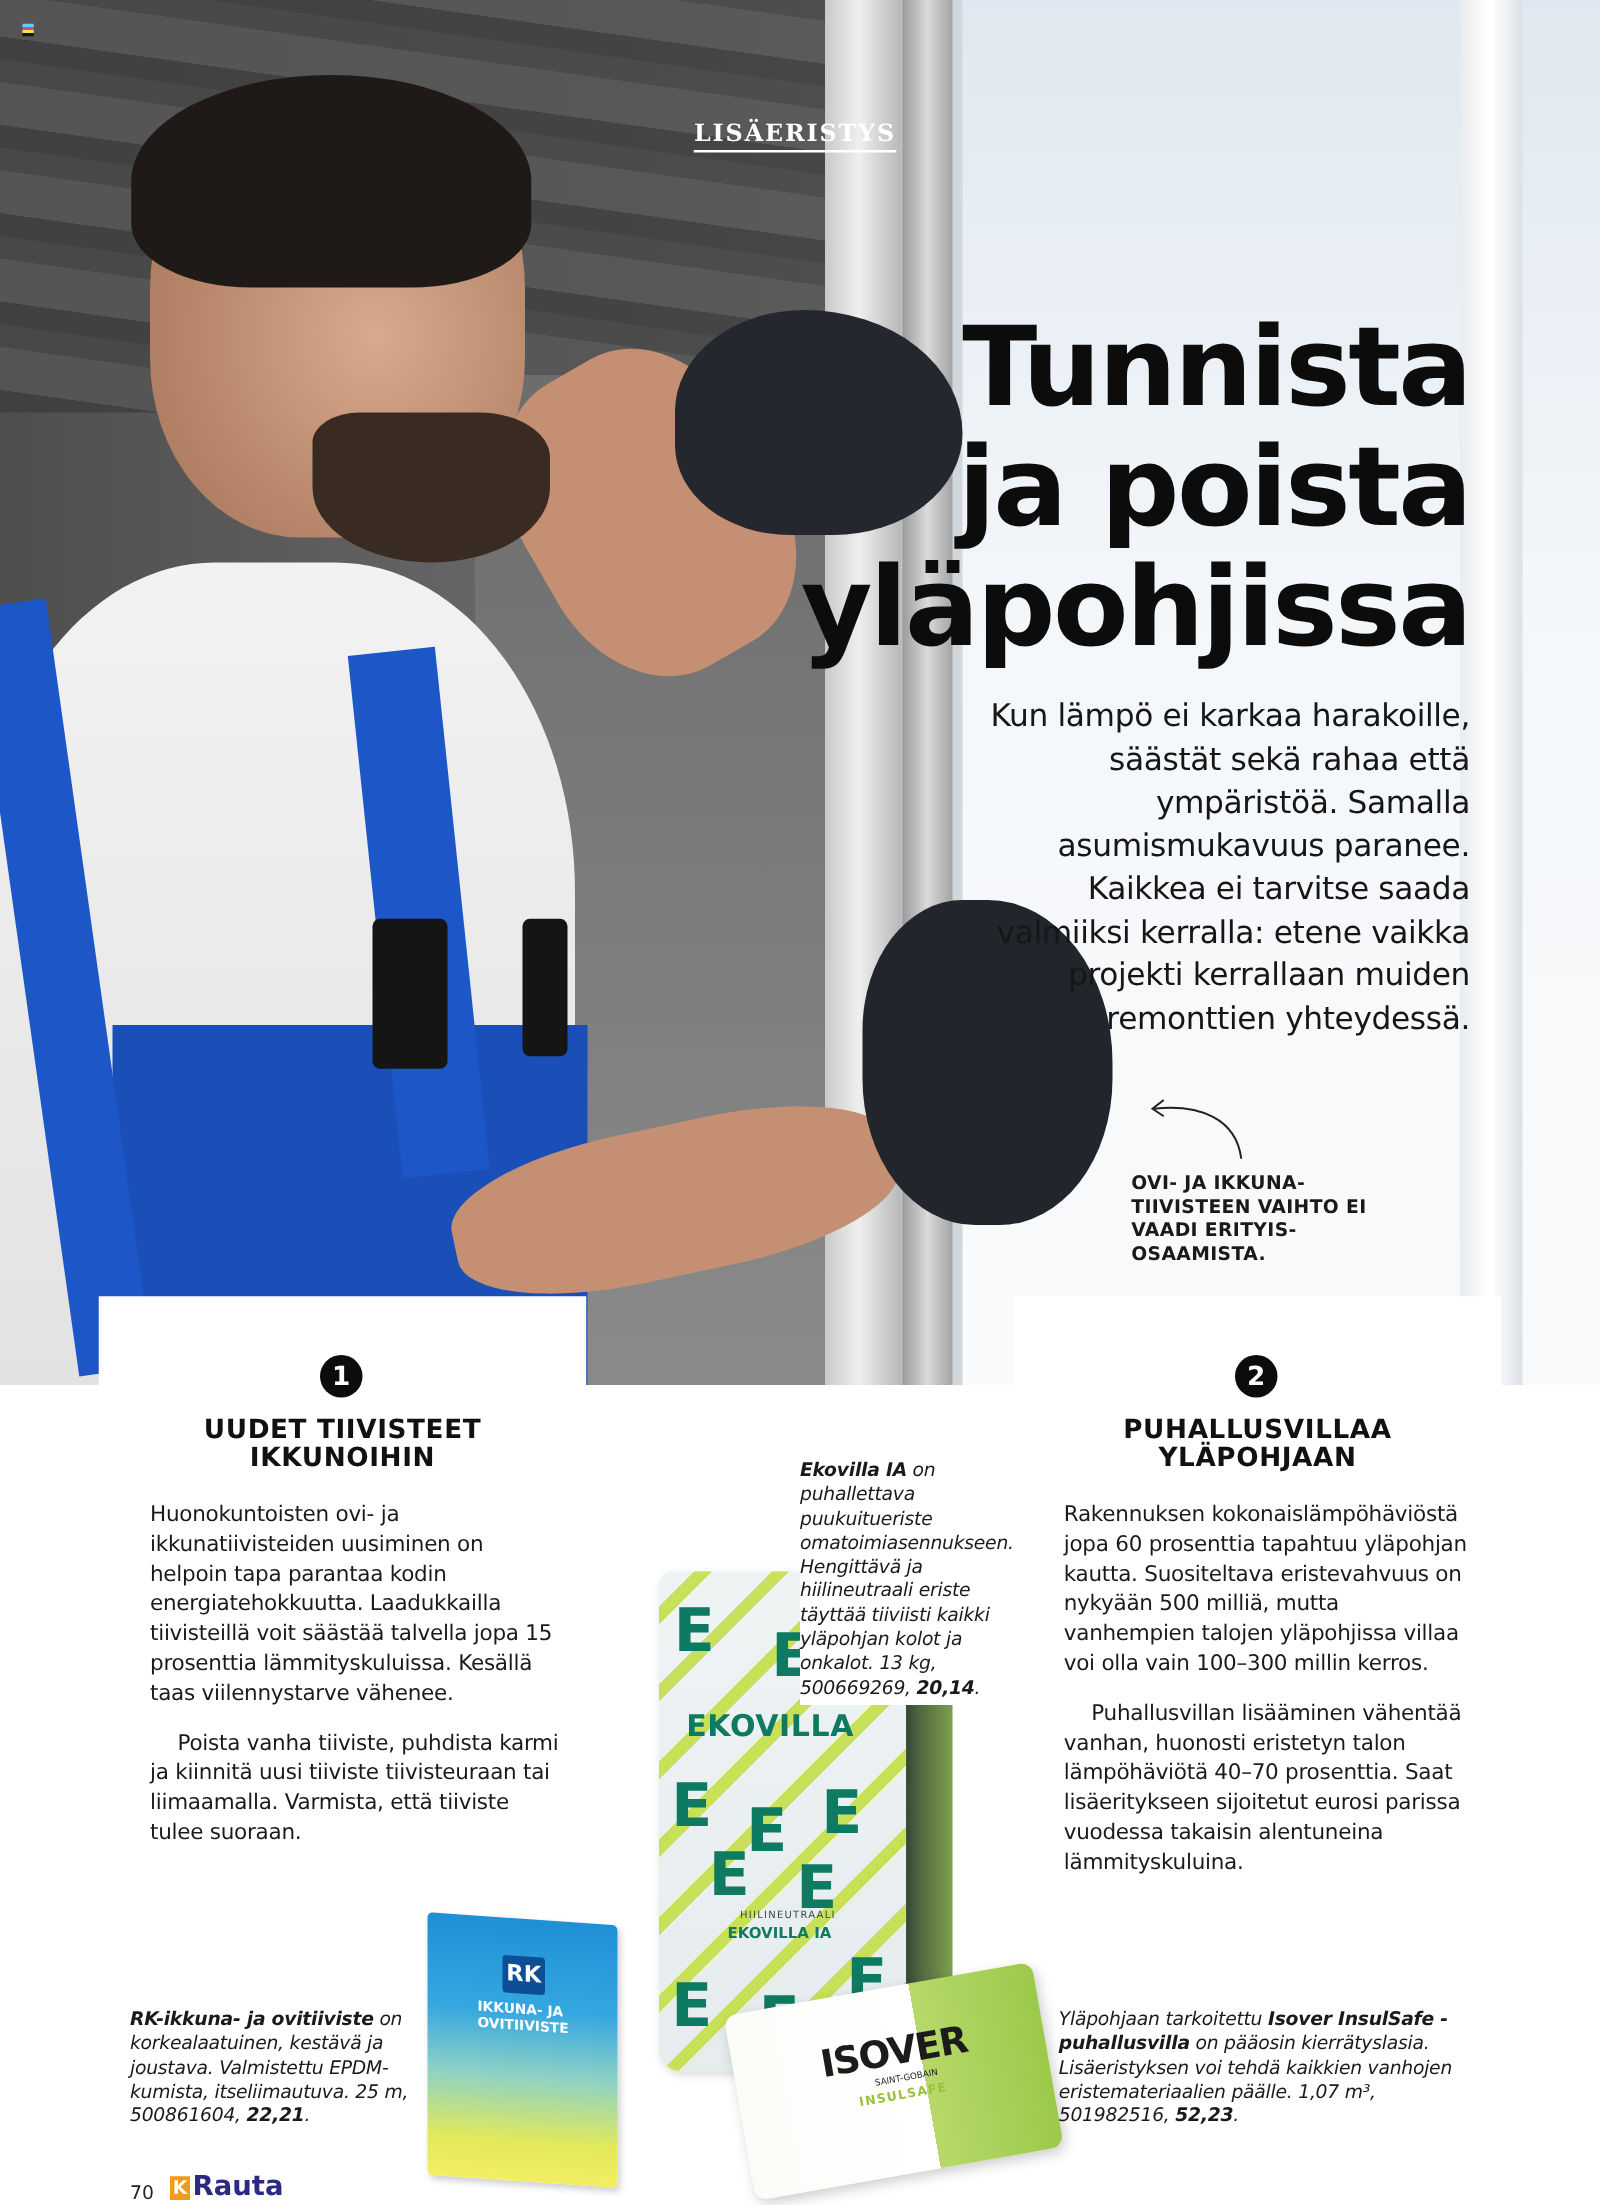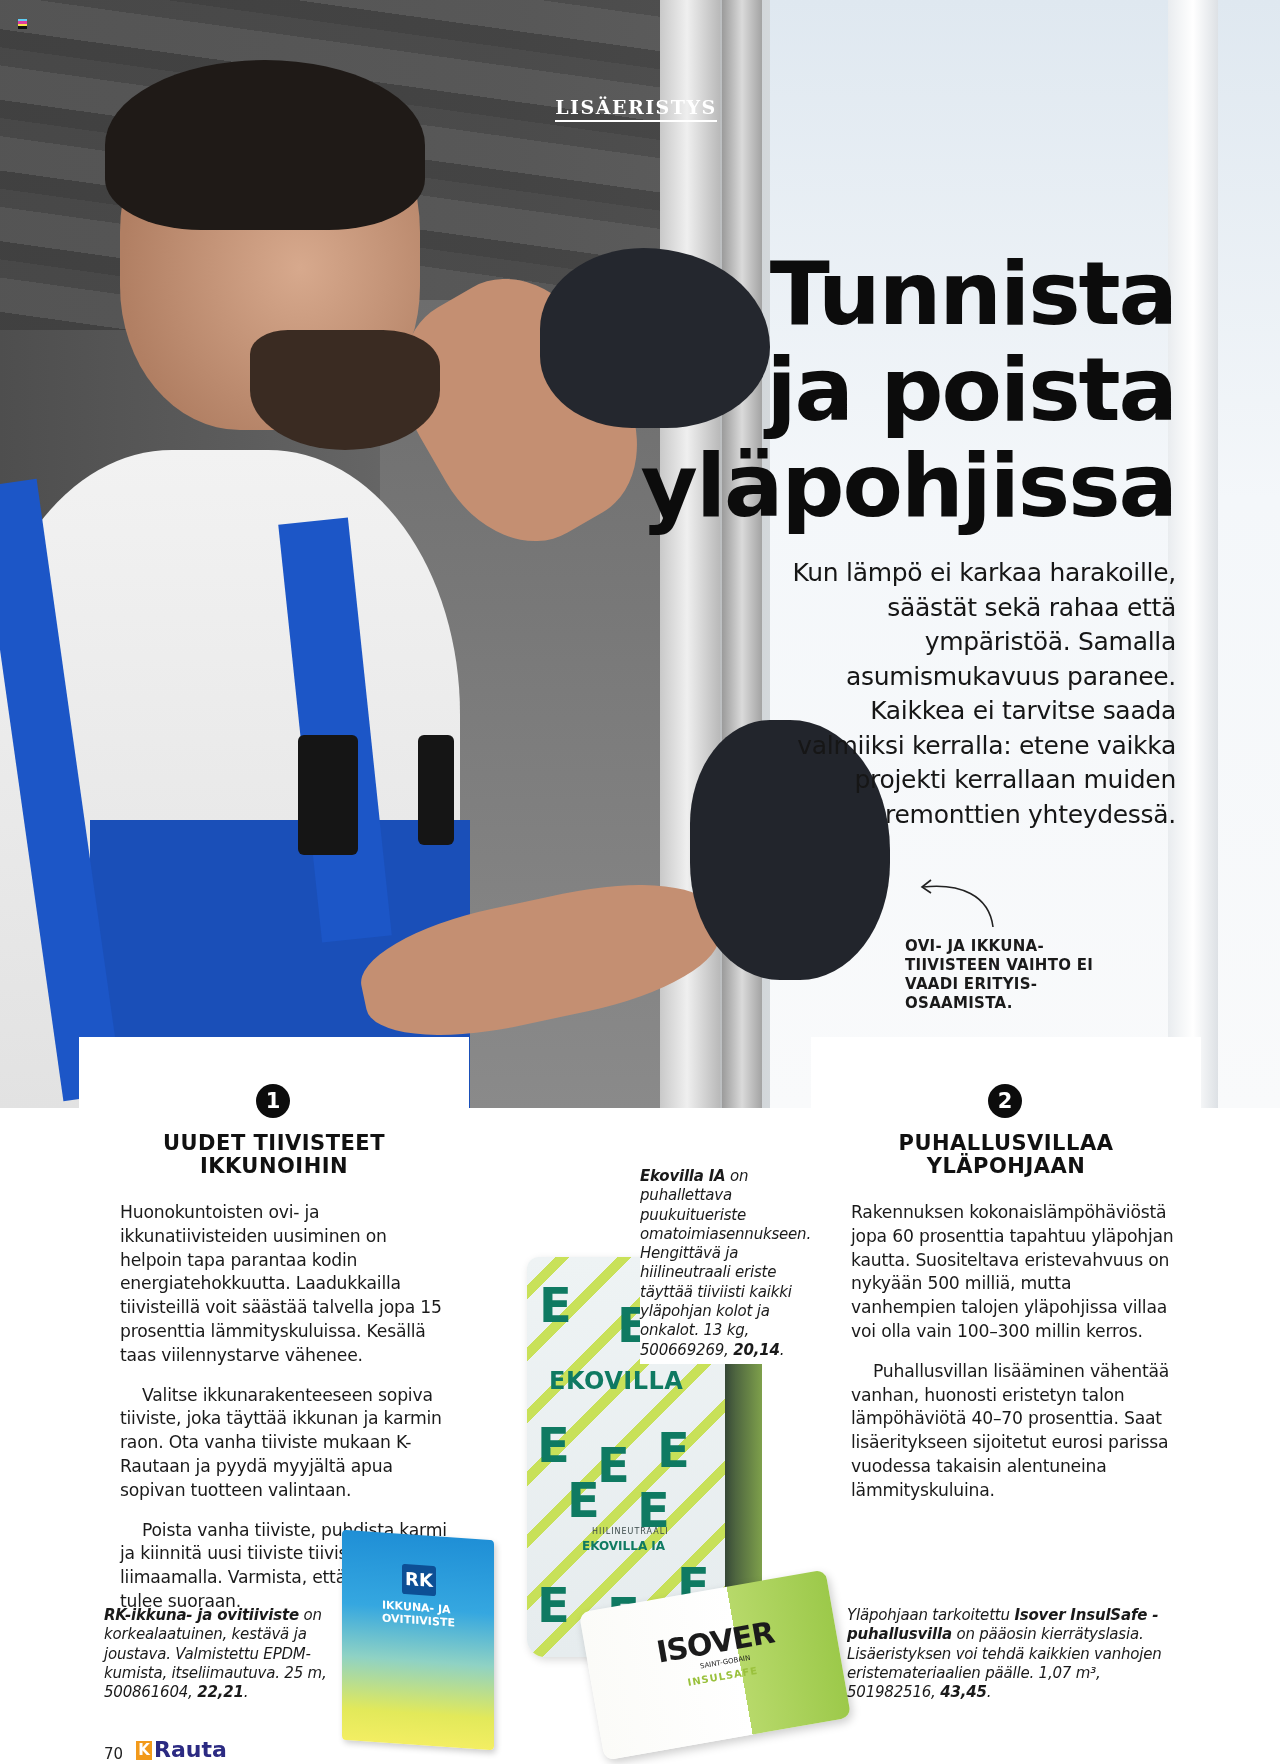--- a/index.html
+++ b/index.html
@@ -142,21 +142,20 @@
 <div class="callout">OVI- JA IKKUNA-TIIVISTEEN VAIHTO EI VAADI ERITYIS-OSAAMISTA.</div>
 
 <div class="bottom-band"></div>
 <div class="col-box col-1"></div>
 <div class="col-box col-2"></div>
 
 <div class="num-badge num-1">1</div>
 <h2 class="col-head head-1">UUDET TIIVISTEET IKKUNOIHIN</h2>
 <div class="body-text body-1">
   <p>Huonokuntoisten ovi- ja ikkunatiivisteiden uusiminen on helpoin tapa parantaa kodin energiatehokkuutta. Laadukkailla tiivisteillä voit säästää talvella jopa 15 prosenttia lämmityskuluissa. Kesällä taas viilennystarve vähenee.</p>
-  <p>Valitse ikkunarakenteeseen sopiva tiiviste, joka täyttää ikkunan ja karmin raon. Ota vanha tiiviste mukaan K-Rautaan ja pyydä myyjältä apua sopivan tuotteen valintaan.</p>
   <p>Poista vanha tiiviste, puhdista karmi ja kiinnitä uusi tiiviste tiivisteuraan tai liimaamalla. Varmista, että tiiviste tulee suoraan.</p>
 </div>
 
 <div class="num-badge num-2">2</div>
 <h2 class="col-head head-2">PUHALLUSVILLAA YLÄPOHJAAN</h2>
 <div class="body-text body-2">
   <p>Rakennuksen kokonaislämpöhäviöstä jopa 60 prosenttia tapahtuu yläpohjan kautta. Suositeltava eristevahvuus on nykyään 500 milliä, mutta vanhempien talojen yläpohjissa villaa voi olla vain 100–300 millin kerros.</p>
   <p>Puhallusvillan lisääminen vähentää vanhan, huonosti eristetyn talon lämpöhäviötä 40–70 prosenttia. Saat lisäeritykseen sijoitetut eurosi parissa vuodessa takaisin alentuneina lämmityskuluina.</p>
 </div>
 
@@ -191,20 +190,20 @@
   <div class="iso-logo">ISOVER</div>
   <div class="iso-sg">SAINT-GOBAIN</div>
   <div class="iso-sub">INSULSAFE</div>
 </div>
 
 <div class="prod-text prod-rk">
   <b>RK-ikkuna- ja ovitiiviste</b><span> on korkealaatuinen, kestävä ja joustava. Valmistettu EPDM-kumista, itseliimautuva. 25 m, 500861604, </span><b>22,21</b>.
 </div>
 
 <div class="prod-text prod-isover">
-  <span>Yläpohjaan tarkoitettu </span><b>Isover InsulSafe -puhallusvilla</b><span> on pääosin kierrätyslasia. Lisäeristyksen voi tehdä kaikkien vanhojen eristemateriaalien päälle. 1,07 m³, 501982516, </span><b>43,45</b>.
+  <span>Yläpohjaan tarkoitettu </span><b>Isover InsulSafe -puhallusvilla</b><span> on pääosin kierrätyslasia. Lisäeristyksen voi tehdä kaikkien vanhojen eristemateriaalien päälle. 1,07 m³, 501982516, </span><b>52,23</b>.
 </div>
 
 <div class="page-num">70</div>
 <div class="logo">
   <span class="logo-k">K</span>
   <span class="logo-text">Rauta</span>
 </div>
 
 </body></html>

